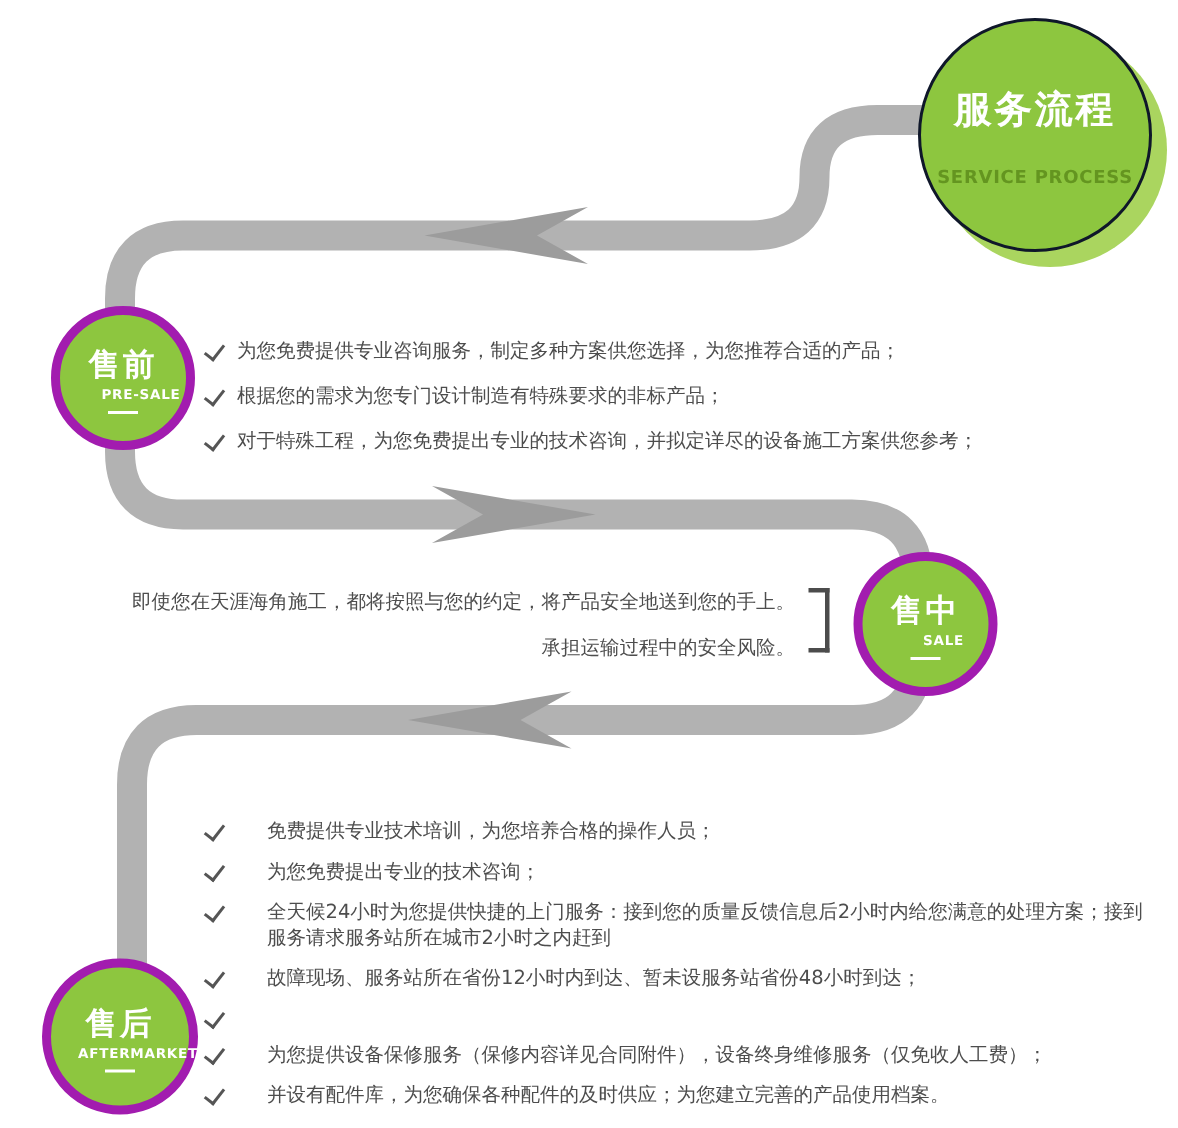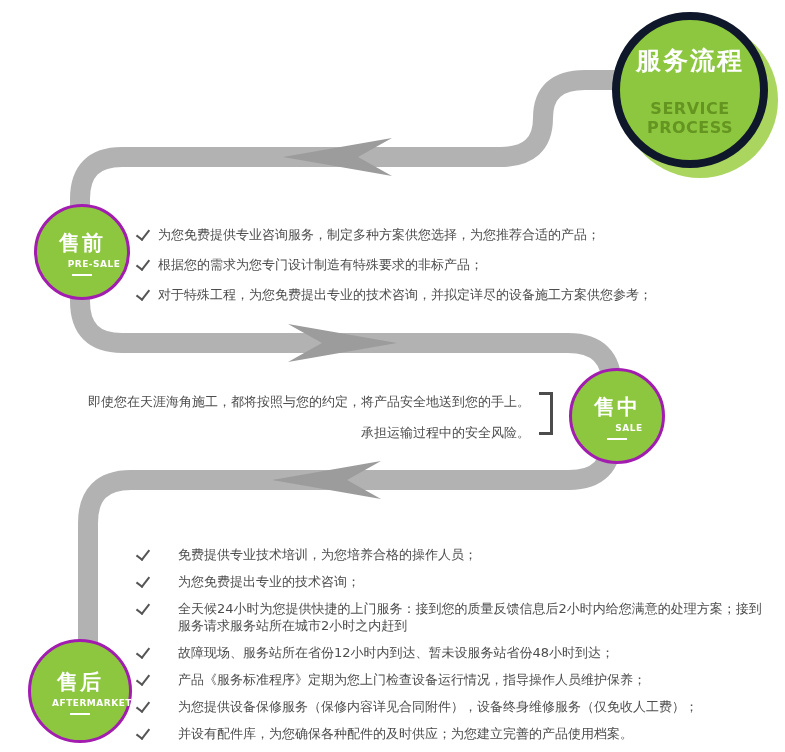--- a/index.html
+++ b/index.html
@@ -11,25 +11,25 @@
   .flow{fill:none;stroke:#b2b2b2;stroke-width:20;}
   .arr{fill:#9c9c9c;}
 
   .circle{
     position:absolute;border-radius:50%;background:#8dc63f;
     display:flex;flex-direction:column;align-items:center;justify-content:center;
     box-sizing:border-box;text-align:center;z-index:2;
   }
   .halo{position:absolute;border-radius:50%;background:#aad55f;z-index:1;}
   .halo-big{left:622px;top:22px;width:156px;height:156px;}
-  .big{left:612px;top:12px;width:156px;height:156px;border:8px solid #0f172a;gap:16px;}
+  .big{left:612px;top:12px;width:156px;height:156px;border:2px solid #0f172a;gap:16px;}
   .big-title{color:#ffffff;font-size:25px;font-weight:bold;letter-spacing:2px;}
-  .big-sub{color:#649520;font-size:16px;font-weight:bold;margin-top:6px;letter-spacing:0.5px;}
+  .big-sub{color:#649520;font-size:12px;font-weight:bold;margin-top:6px;letter-spacing:0.5px;}
 
-  .small{width:96px;height:96px;border:3px solid #a21caf;}
+  .small{width:96px;height:96px;border:6px solid #a21caf;}
   .pre{left:34px;top:204px;}
   .sale{left:569px;top:368px;}
   .after{left:28px;top:639px;width:104px;height:104px;}
   .s-title{color:#ffffff;font-size:21px;font-weight:bold;letter-spacing:2px;}
   .s-sub{color:#ffffff;font-size:9px;font-weight:bold;margin-top:2px;letter-spacing:0.5px;padding-left:24px;}
   .dash{width:20px;height:2px;background:#ffffff;margin-top:5px;}
 
   .items{position:absolute;z-index:3;}
   .pre-items{left:138px;top:226px;width:640px;}
   .after-items{left:138px;top:546px;width:632px;}
@@ -126,21 +126,20 @@
         <span>全天候24小时为您提供快捷的上门服务：接到您的质量反馈信息后2小时内给您满意的处理方案；接到服务请求服务站所在城市2小时之内赶到</span>
       </div>
 
       <div class="item">
         <span class="tick"></span>
         <span>故障现场、服务站所在省份12小时内到达、暂未设服务站省份48小时到达；</span>
       </div>
 
       <div class="item">
         <span class="tick"></span>
-        <span>产品《服务标准程序》定期为您上门检查设备运行情况，指导操作人员维护保养；</span>
       </div>
 
       <div class="item">
         <span class="tick"></span>
         <span>为您提供设备保修服务（保修内容详见合同附件），设备终身维修服务（仅免收人工费）；</span>
       </div>
 
       <div class="item">
         <span class="tick"></span>
         <span>并设有配件库，为您确保各种配件的及时供应；为您建立完善的产品使用档案。</span>

